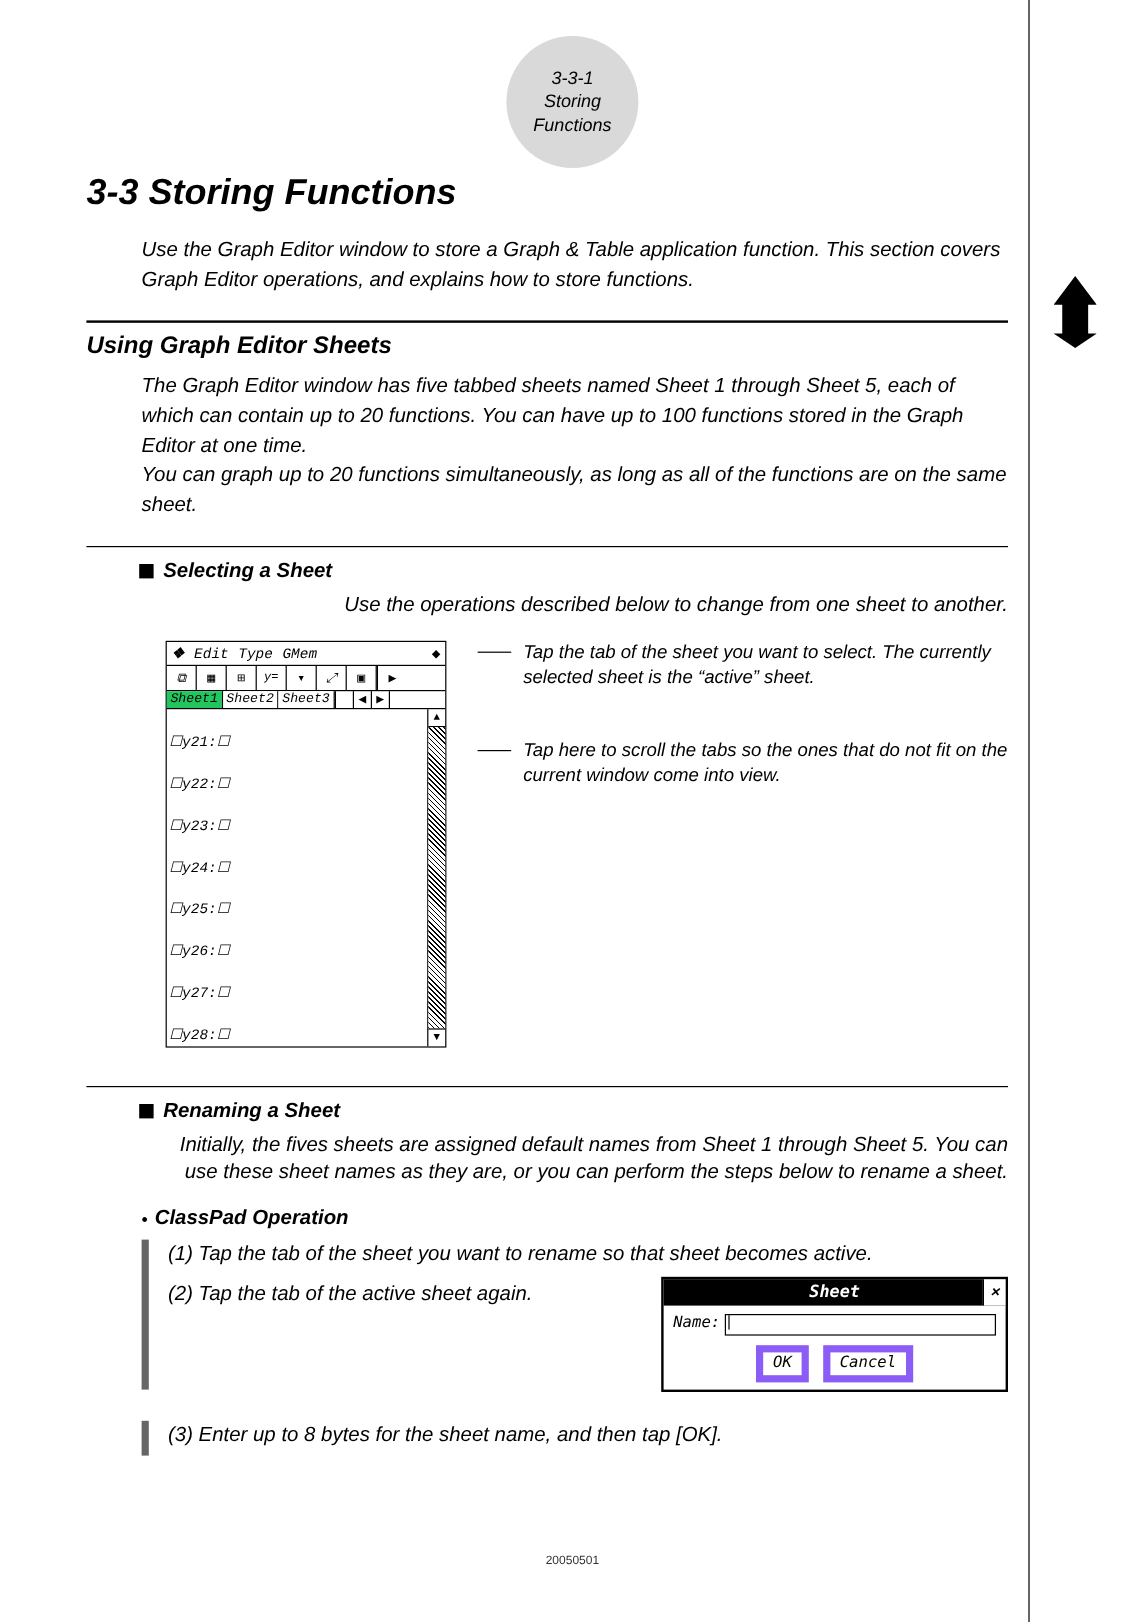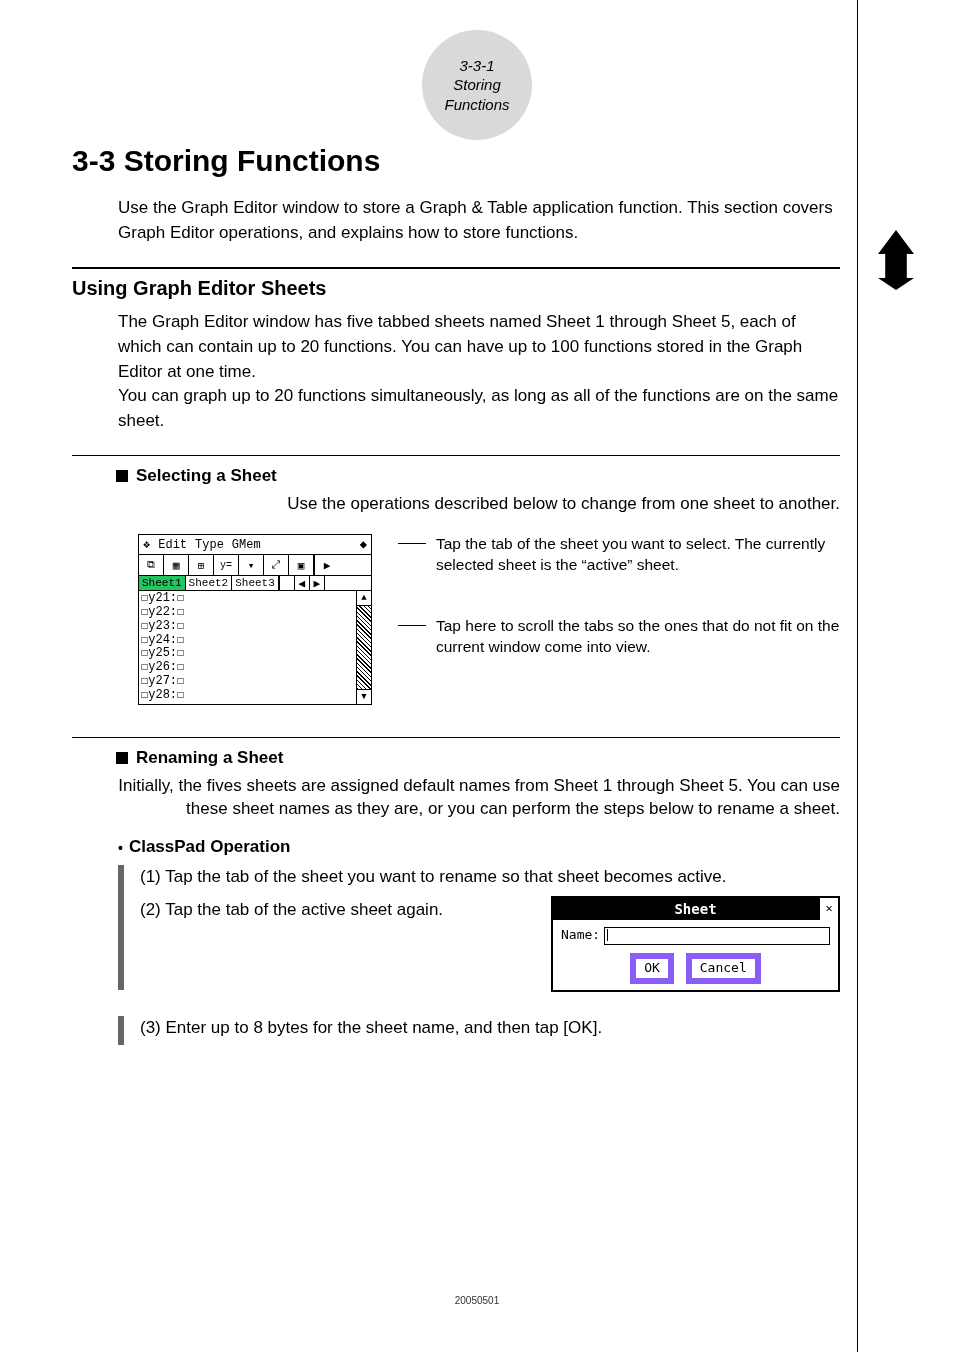--- a/index.html
+++ b/index.html
@@ -29,20 +29,21 @@
     font-style: italic;
     font-size: 15px;
     line-height: 1.3;
     text-align: center;
   }
   .content {
     position: absolute;
     top: 130px;
     left: 72px;
     width: 768px;
+    font-style: italic;
   }
   .h1 {
     font-size: 30px;
     font-weight: bold;
     margin: 14px 0 18px 0;
   }
   .body-text {
     font-size: 17px;
     line-height: 1.45;
     margin: 0 0 14px 46px;
@@ -256,21 +257,21 @@
     display:flex;align-items:center;justify-content:center;
   }
   .ge-list{
     display:flex;
   }
   .ge-rows{
     flex:1;
     padding:1px 2px;
     line-height:1.15;
   }
-  .ge-row{white-space:pre;}
+  .ge-row{white-space:pre;margin-top:21px;}
   .scrollbar{
     width:14px;
     border-left:1px solid #000;
     display:flex;flex-direction:column;
   }
   .sb-btn{
     height:14px;border-bottom:1px solid #000;
     display:flex;align-items:center;justify-content:center;font-size:9px;
   }
   .sb-track{flex:1;background:repeating-linear-gradient(45deg,#000 0 1px,#fff 1px 3px);}

